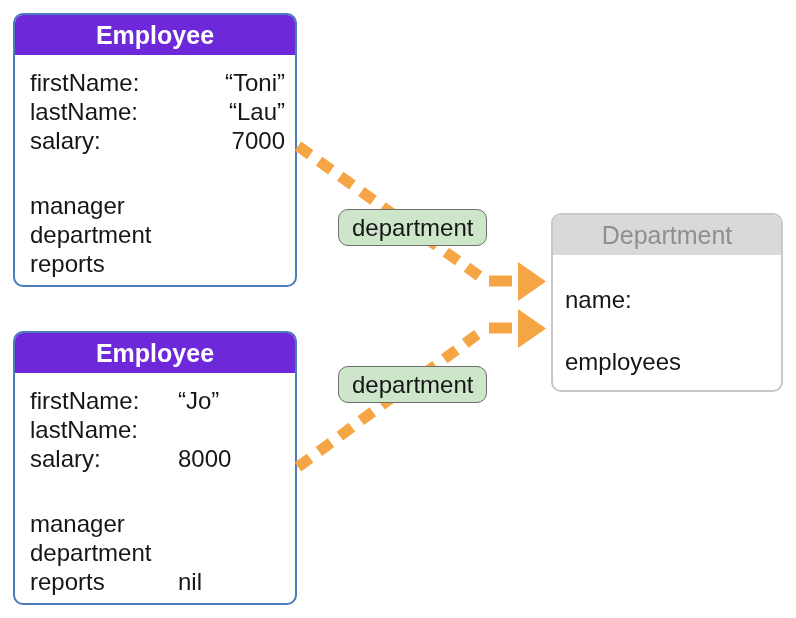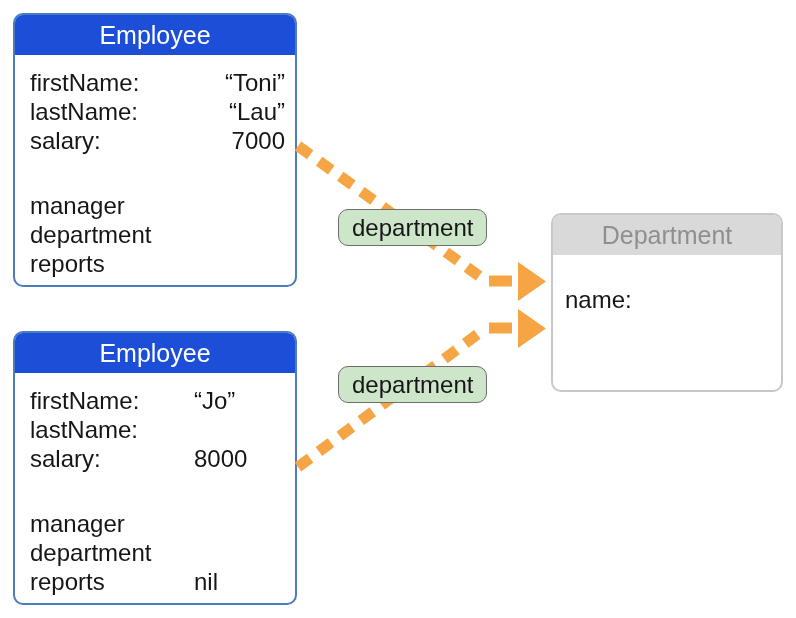--- a/index.html
+++ b/index.html
@@ -10,25 +10,25 @@
   
   .obj{
     position:absolute;background:#ffffff;border-radius:10px;overflow:hidden;
     box-sizing:border-box;z-index:1;
   }
   .obj.employee{border:2px solid #4a7cbe;width:284px;height:274px;}
   .obj.department{border:2px solid #c8c8c8;width:232px;height:179px;}
   .obj-header{
     height:40px;line-height:40px;text-align:center;font-size:25px;white-space:nowrap;
   }
-  .employee .obj-header{background:#1d4ed8;color:#ffffff;font-weight:normal;}
+  .employee .obj-header{background:#6d28d9;color:#ffffff;font-weight:bold;}
   .department .obj-header{background:#d9d9d9;color:#8f8f8f;font-weight:normal;}
   .obj-body{padding:13px 10px 0 15px;font-size:24px;color:#161616;}
   .department .obj-body{padding:30px 10px 0 12px;}
-  .row{height:29px;line-height:29px;display:flex;white-space:nowrap;gap:16px;}
+  .row{height:29px;line-height:29px;display:flex;white-space:nowrap;}
   .gap{height:36px;}
   .department .gap{height:33px;}
   .vals-right .row .v{margin-left:auto;text-align:left;}
   .vals-left  .row .k{width:148px;flex:0 0 148px;}
   
   .edge-label{
     position:absolute;z-index:3;background:#cde6ca;border:1.5px solid #6e6e6e;
     border-radius:10px;font-size:24px;line-height:29px;padding:3px 13px;
     color:#161616;white-space:nowrap;
   }
@@ -105,20 +105,24 @@
   </div>
 
   <div class="obj department" style="left:551px;top:213px;">
     <div class="obj-header">Department</div>
     <div class="obj-body vals-left">
       <div class="row">
         <span class="k">name:</span>
         <span class="v"></span>
       </div>
       <div class="gap"></div>
+      <div class="row">
+        <span class="k">employees</span>
+        <span class="v"></span>
+      </div>
     </div>
   </div>
 
   <svg class="arrows" width="796" height="618" viewBox="0 0 796 618">
     <g>
       <path class="arrow-dash" d="M298,146 L486,281"></path>
       <path class="arrow-dash-solid" d="M489,281 L512,281"></path>
       <polygon class="arrow-head" points="518,262 518,301 546,281.5"></polygon>
     </g>
     <g>

